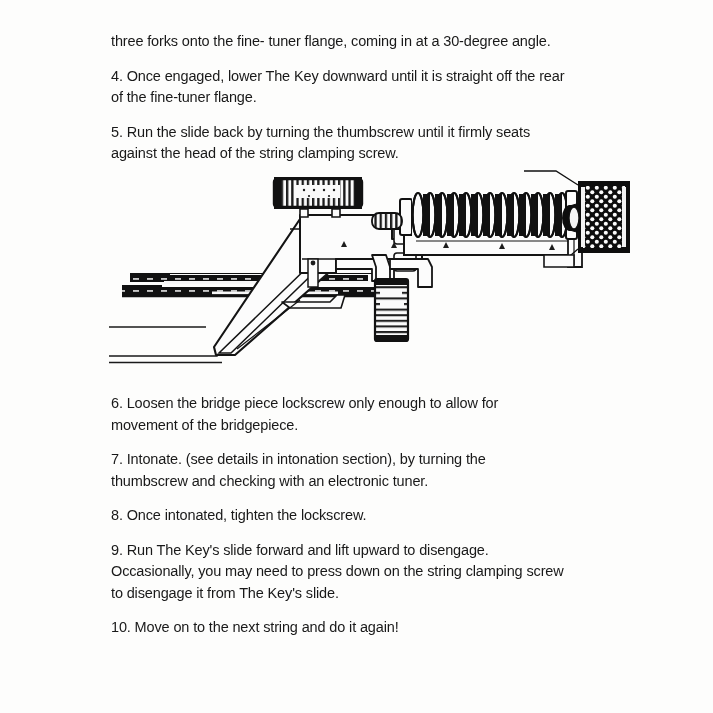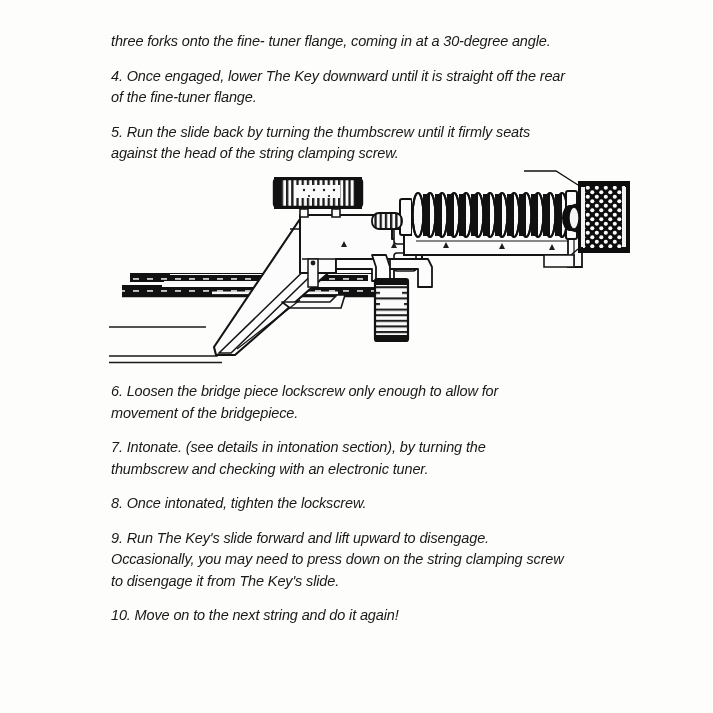--- a/index.html
+++ b/index.html
@@ -17,24 +17,23 @@
   }
   #page {
     position: absolute;
     inset: 0;
     background: #fdfdfc;
   }
   .text-col {
     position: absolute;
     left: 111px;
     width: 502px;
-    font-style: italic;
   }
   #text-top { top: 30px; }
-  #text-bottom { top: 380px; }
+  #text-bottom { top: 392px; }
 
   p.para {
     margin: 0 0 13px 0;
     font-size: 15.2px;
     line-height: 21.5px;
     letter-spacing: -0.15px;
     color: #191919;
     font-stretch: semi-condensed;
     transform: scaleX(0.955);
     transform-origin: left top;

